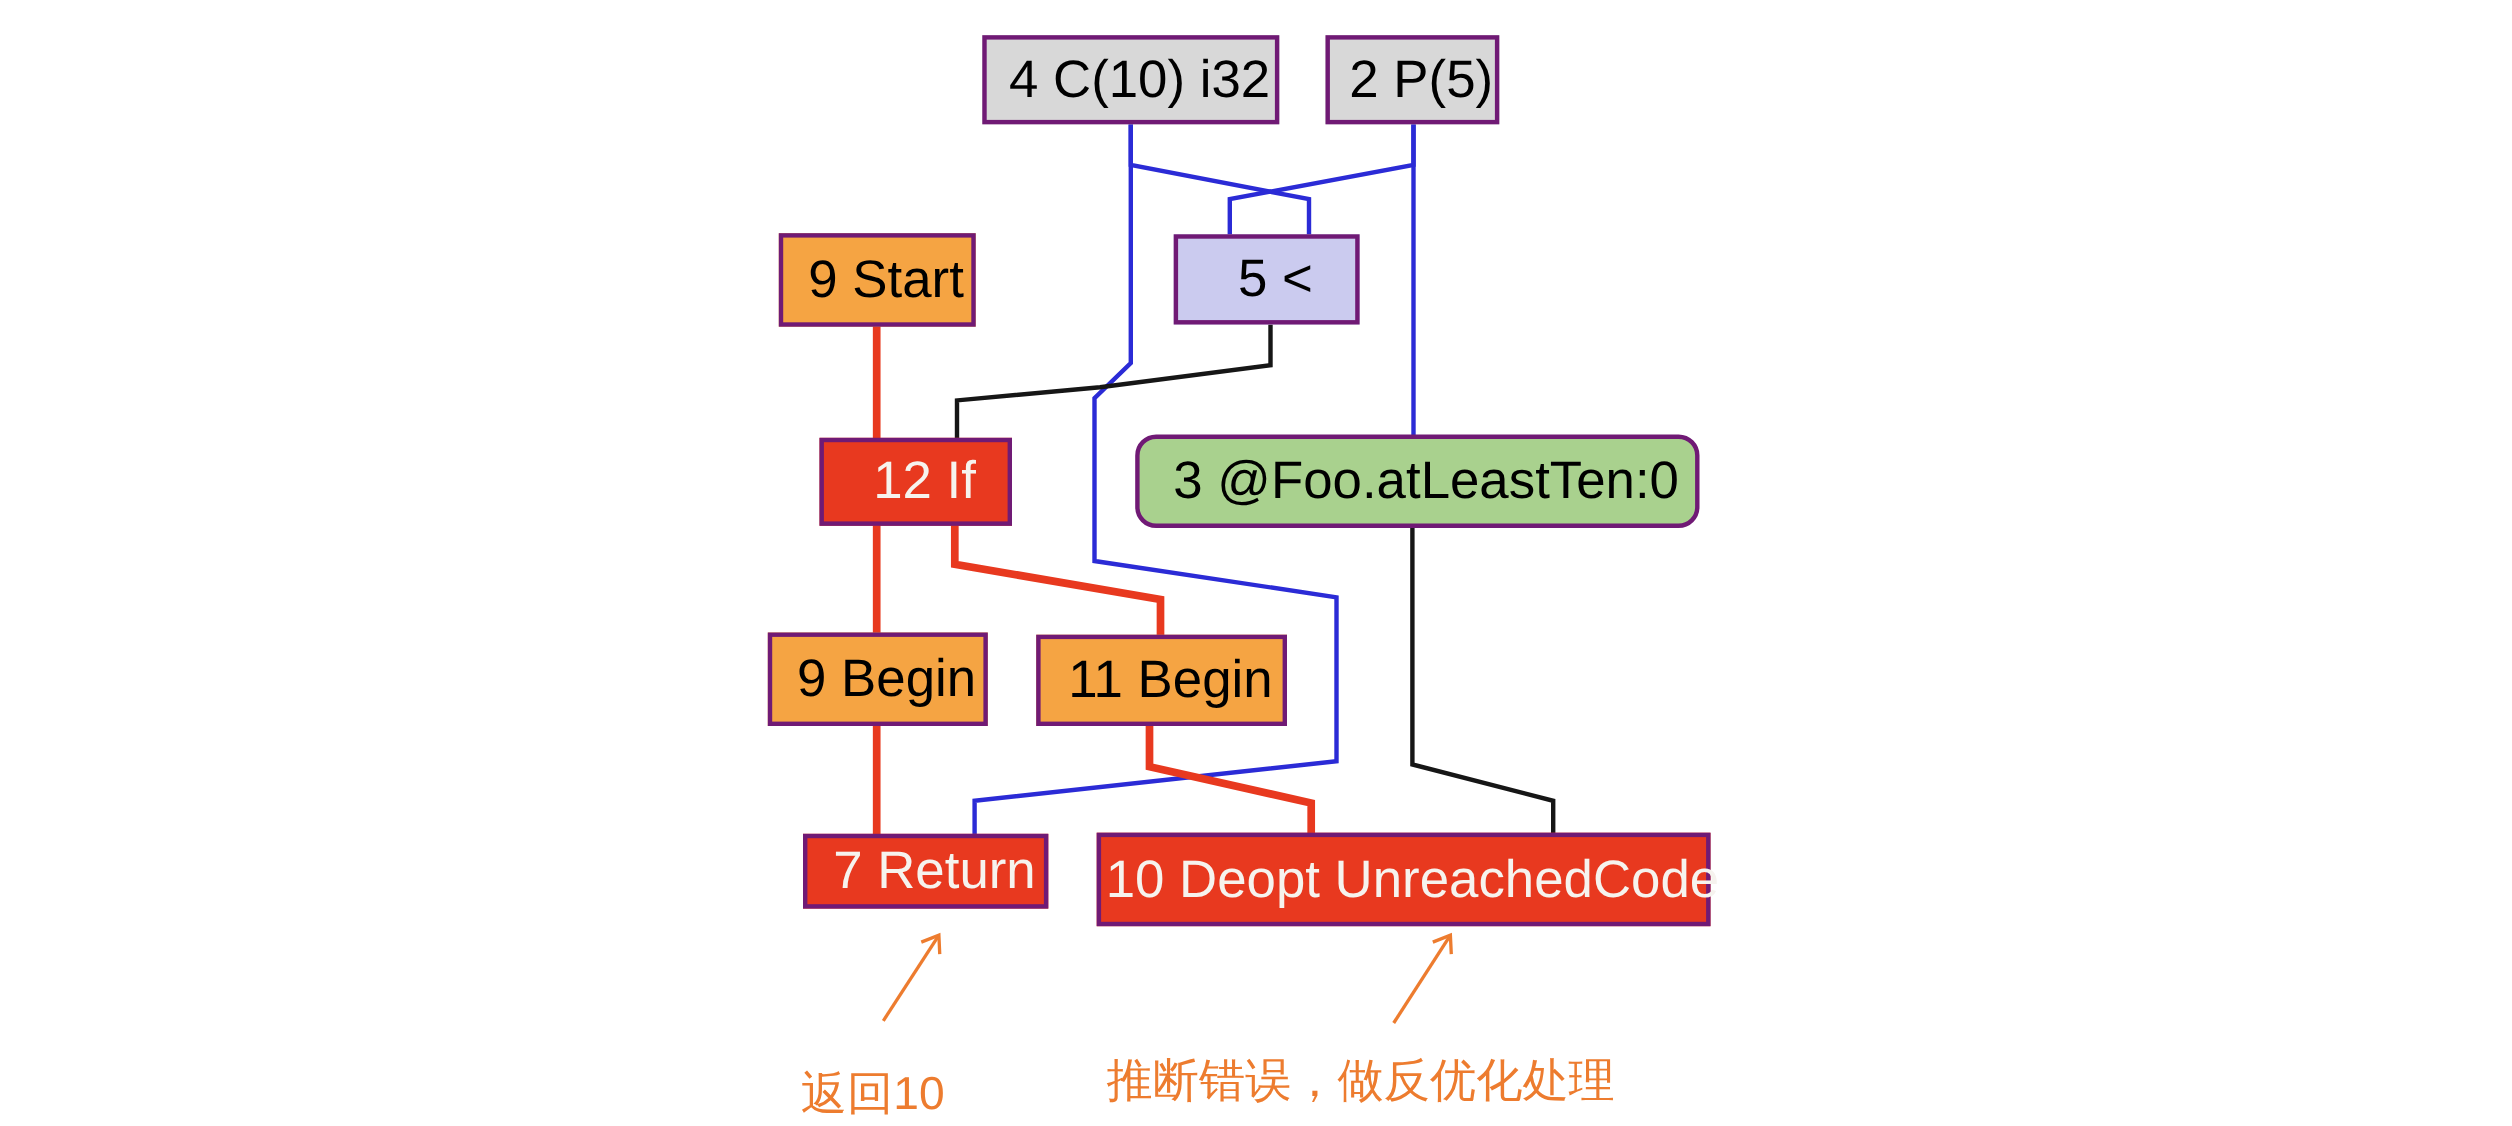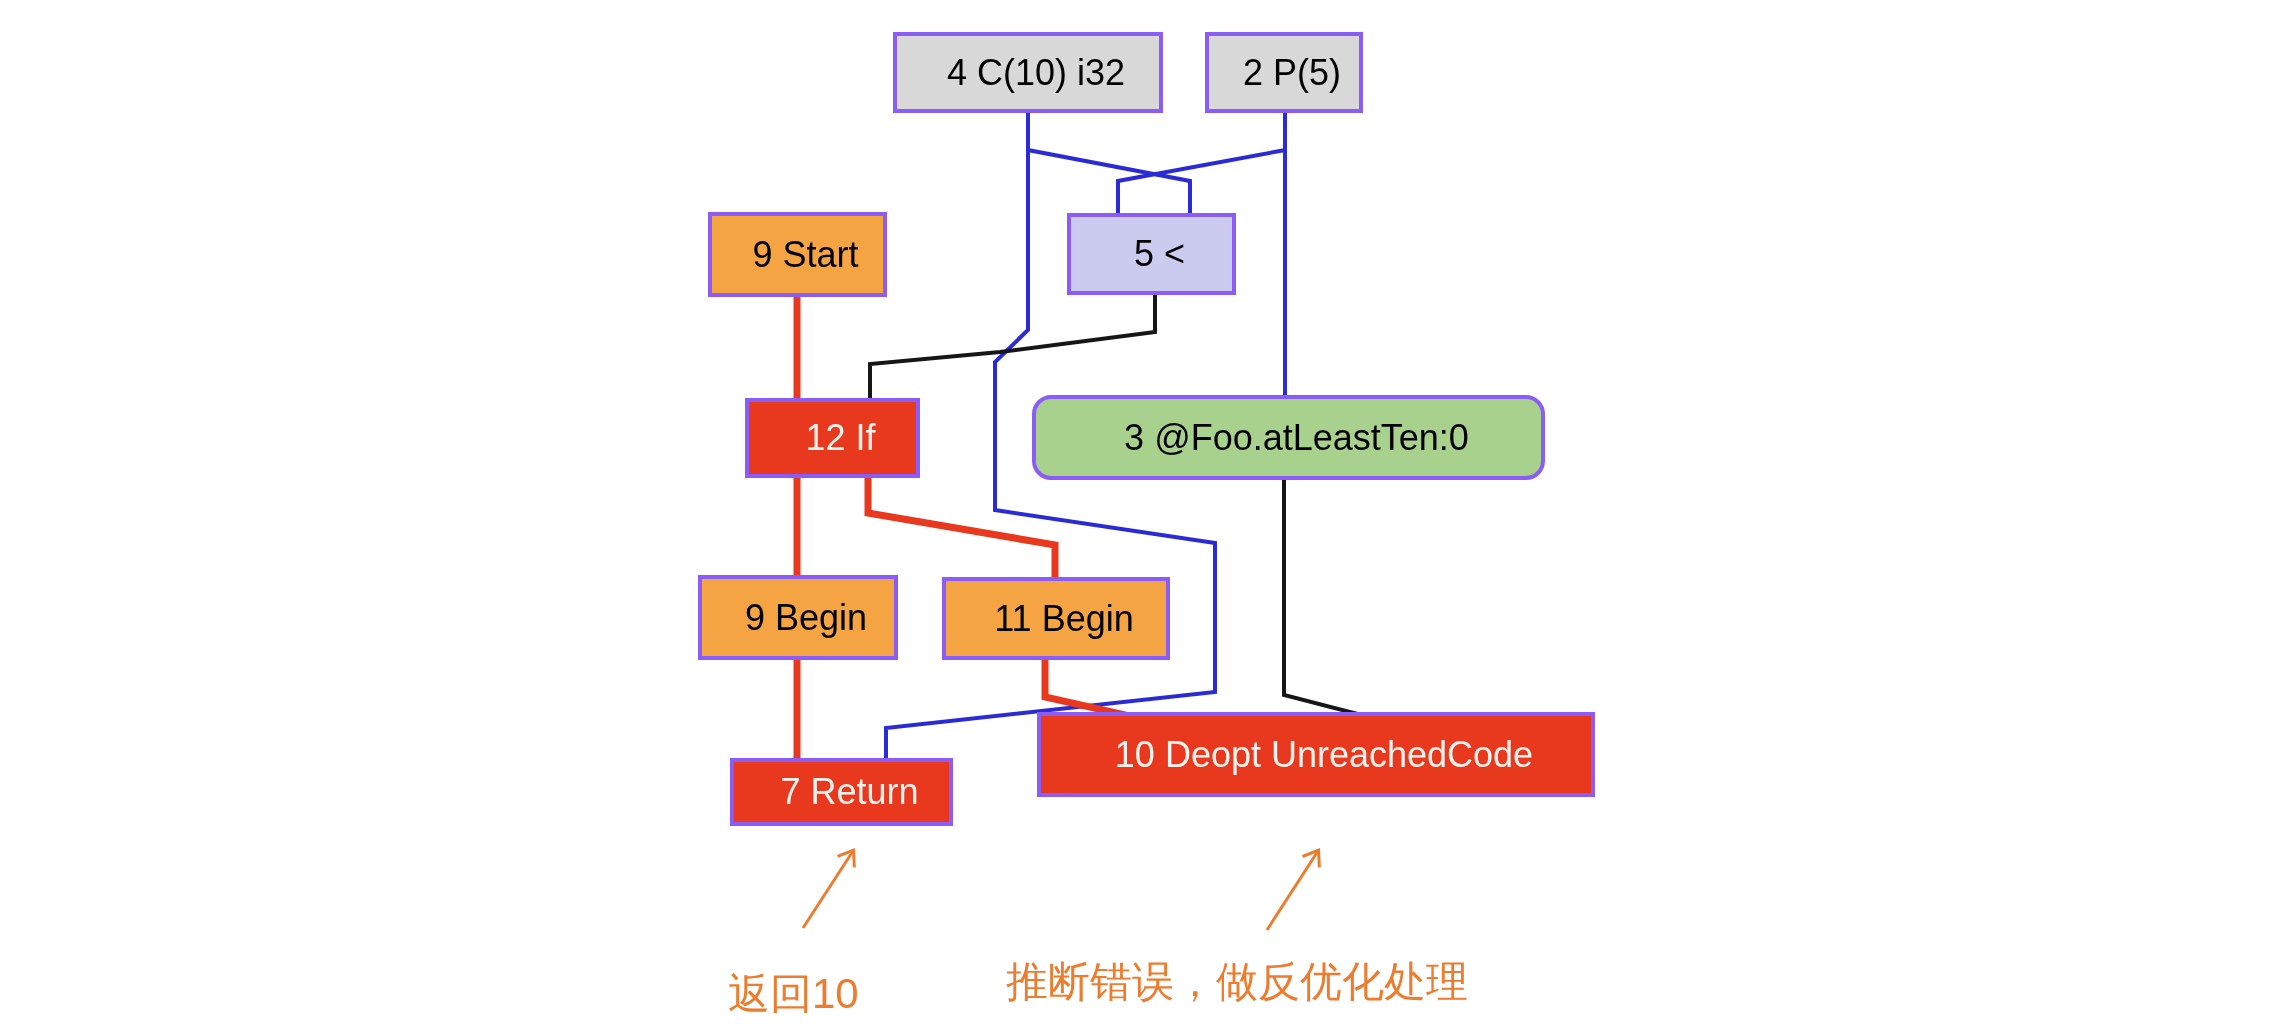--- a/index.html
+++ b/index.html
@@ -12,23 +12,23 @@
   }
   #edge-layer{position:absolute;left:0;top:0;width:2284px;height:1024px;}
   .edge{fill:none;}
   .edge-value{stroke:#2b2bd6;stroke-width:4;}
   .edge-other{stroke:#161616;stroke-width:4;}
   .edge-control{stroke:#e8391f;stroke-width:7;}
   .note-arrow{stroke:#ed7c2f;stroke-width:3;fill:none;}
   .node{
     position:absolute;
     box-sizing:border-box;
-    border:4px solid #8b5cf6;
+    border:4px solid #701a75;
     display:flex;align-items:center;justify-content:center;
-    font-size:36px;line-height:1;color:#000000;
+    font-size:48px;line-height:1;color:#000000;
     white-space:nowrap;
     padding-left:16px;
   }
   .node-constant{background:#d8d8d8;}
   .node-control{background:#f5a443;}
   .node-value{background:#cbcbef;}
   .node-framestate{background:#a9d18e;}
   .node-terminal{background:#e8391f;color:#f6f3ee;}
   .annotation{
     position:absolute;
@@ -76,19 +76,19 @@
   <div class="node node-terminal" style="left:745px;  top:398px; width:175px; height:80px;">12 If</div>
 
   <div class="node node-framestate" style="left:1032px; top:395px; width:513px; height:85px;border-radius:19px;">3 @Foo.atLeastTen:0</div>
 
   <div class="node node-control" style="left:698px;  top:575px; width:200px; height:85px;">9 Begin</div>
 
   <div class="node node-control" style="left:942px;  top:577px; width:228px; height:83px;">11 Begin</div>
 
   <div class="node node-terminal" style="left:730px;  top:758px; width:223px; height:68px;">7 Return</div>
 
-  <div class="node node-terminal" style="left:997px;  top:712px; width:558px; height:85px;margin-left:40px;">10 Deopt UnreachedCode</div>
+  <div class="node node-terminal" style="left:997px;  top:757px; width:558px; height:85px;">10 Deopt UnreachedCode</div>
 
   <div class="annotation" style="left:728px;  top:970px;">返回10</div>
 
   <div class="annotation" style="left:1006px; top:938px;margin-top:20px;">推断错误，做反优化处理</div>
 
 </div>
 
 </body></html>

